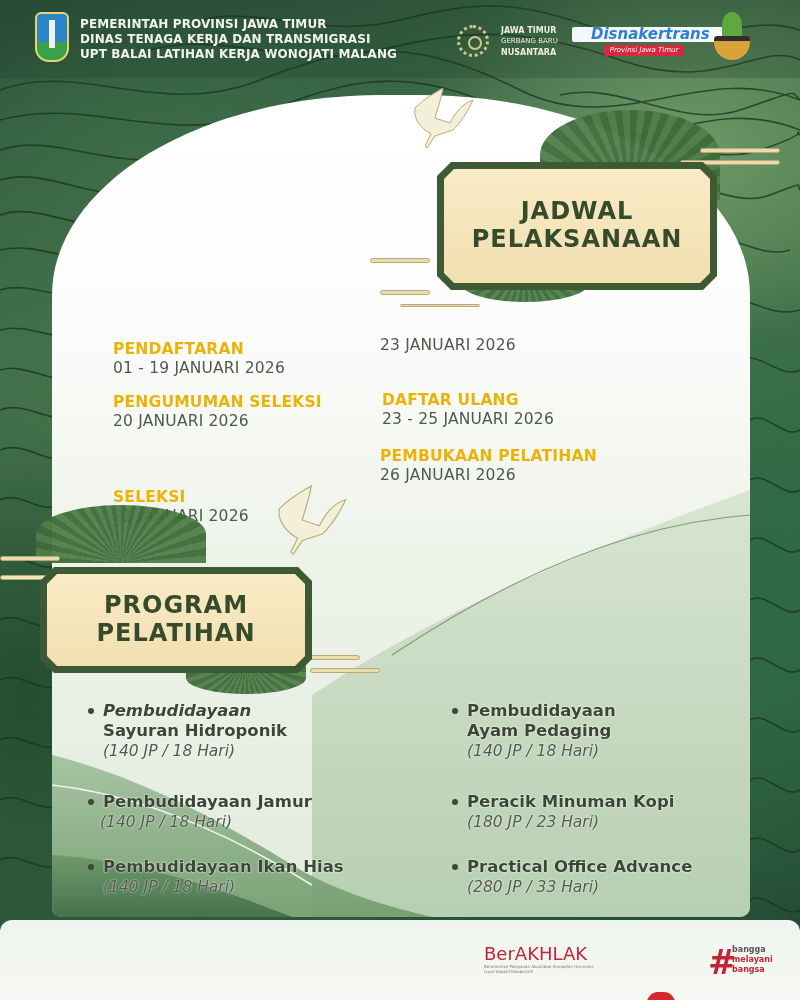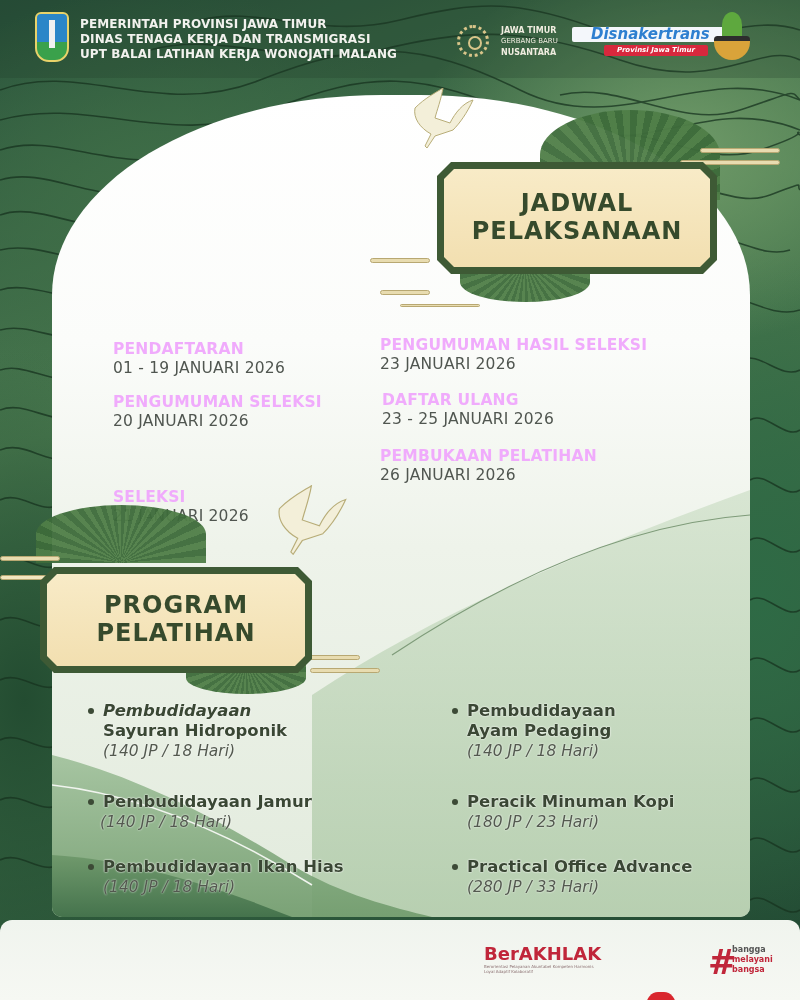--- a/index.html
+++ b/index.html
@@ -55,22 +55,22 @@
   }
   .disnaker {
     position: absolute; left: 572px; top: 27px;
   }
   .disnaker-title {
     display: block; color: #2e7fd0; font-size: 15px; font-weight: bold; font-style: italic;
     background: #f4f7fb; padding: 0 19px; border-radius: 2px; line-height: 15px;
     text-shadow: 0 0 1px #fff;
   }
   .disnaker-sub {
-    display: block; margin: 3px 17px 0 32px; width: 104px;
-    background: #d8283d; color: #fff; font-size: 7px; font-style: italic; font-weight: bold;
+    display: block; margin: 3px 17px 0 32px; width: 80px;
+    background: #d8283d; color: #fff; font-size: 7px; font-style: italic; font-weight: normal;
     text-align: center; line-height: 11px; border-radius: 2px;
   }
   .blk-logo {
     position: absolute; left: 712px; top: 12px; width: 40px; height: 50px;
   }
   .blk-logo .leaf {
     position: absolute; left: 10px; top: 0; width: 20px; height: 26px;
     background: #5ea83e; border-radius: 50% 50% 10% 10%;
   }
   .blk-logo .bowl {
@@ -114,21 +114,21 @@
     clip-path: polygon(10px 0, calc(100% - 10px) 0, 100% 10px, 100% calc(100% - 10px), calc(100% - 10px) 100%, 10px 100%, 0 calc(100% - 10px), 0 10px);
     display: flex; flex-direction: column; align-items: center; justify-content: center;
     color: #364a2c; font-weight: bold; letter-spacing: 1px;
     font-family: "DejaVu Sans", sans-serif;
   }
   .plaque-inner span { display: block; line-height: 1.15; }
 
   
   .sched-item { position: absolute; }
   .sched-label {
-    display: block; color: #f0abfc; font-weight: bold; font-size: 15.5px; line-height: 19px;
+    display: block; color: #eab308; font-weight: bold; font-size: 15.5px; line-height: 19px;
     letter-spacing: 0.2px;
   }
   .sched-date {
     display: block; color: #505650; font-size: 15.5px; line-height: 18px;
     letter-spacing: 0.2px;
   }
 
   
   .prog { position: absolute; }
   .prog-bullet {
@@ -148,21 +148,21 @@
   
   .footer {
     position: absolute; left: 0; top: 920px; width: 800px; height: 80px;
     background: linear-gradient(180deg, #f0f4ee 0%, #f6f8f3 100%);
     border-radius: 12px 12px 0 0;
   }
   .berakhlak {
     position: absolute; left: 484px; top: 944px;
   }
   .berakhlak-title {
-    display: block; color: #c0263a; font-weight: bold; font-size: 18px; line-height: 20px;
+    display: block; color: #c0263a; font-weight: normal; font-size: 18px; line-height: 20px;
   }
   .berakhlak-sub {
     display: block; color: #8a6f70; font-size: 4px; line-height: 5px; width: 120px;
   }
   .nokorupsi {
     position: absolute; left: 632px; top: 988px; width: 62px; height: 44px;
   }
   .nk-hand {
     position: absolute; left: 14px; top: 4px; width: 30px; height: 36px;
     background: #d9272e; border-radius: 40% 40% 50% 50%;
@@ -277,41 +277,40 @@
 <div class="fan" style="left:460px;top:262px;width:130px;height:40px;transform:scaleY(-1);"></div>
 <div class="cloud-line" style="left:700px;top:148px;width:80px;"></div>
 <div class="cloud-line" style="left:680px;top:160px;width:100px;"></div>
 <div class="cloud-line" style="left:370px;top:258px;width:60px;"></div>
 <div class="cloud-line" style="left:380px;top:290px;width:50px;"></div>
 <div class="cloud-line" style="left:400px;top:304px;width:80px;height:3px;"></div>
 <svg class="crane" viewBox="0 0 70 60" style="left:405px;top:88px;">
   <path d="M10 20 C20 10 30 5 38 0 C36 12 32 22 30 30 L45 35 C50 25 58 15 68 12 C62 25 55 35 48 42 L30 48 L22 60 L20 58 L26 46 C15 40 8 30 10 20 Z" fill="#f3efd9" stroke="#b8ad78" stroke-width="1"></path>
 </svg>
 
-<div class="plaque" style="left:437px;top:162px;width:280px;height:112px;">
+<div class="plaque" style="left:437px;top:162px;width:280px;height:128px;">
   <div class="plaque-inner" style="font-size:24px;">
     <span>JADWAL</span>
     <span>PELAKSANAAN</span>
   </div>
 </div>
 
 <div class="sched-item" style="left:113px;top:340px;">
   <span class="sched-label">PENDAFTARAN</span>
   <span class="sched-date">01 - 19 JANUARI 2026</span>
 </div>
 <div class="sched-item" style="left:113px;top:393px;">
   <span class="sched-label">PENGUMUMAN SELEKSI</span>
   <span class="sched-date">20 JANUARI 2026</span>
 </div>
 <div class="sched-item" style="left:113px;top:449px;margin-top:39px;">
   <span class="sched-label">SELEKSI</span>
   <span class="sched-date">21 JANUARI 2026</span>
 </div>
 <div class="sched-item" style="left:380px;top:336px;">
-  <span class="sched-label">PENGUMUMAN HASIL SELEKSI</span>
   <span class="sched-date">23 JANUARI 2026</span>
 </div>
 <div class="sched-item" style="left:382px;top:391px;">
   <span class="sched-label">DAFTAR ULANG</span>
   <span class="sched-date">23 - 25 JANUARI 2026</span>
 </div>
 <div class="sched-item" style="left:380px;top:447px;">
   <span class="sched-label">PEMBUKAAN PELATIHAN</span>
   <span class="sched-date">26 JANUARI 2026</span>
 </div>

